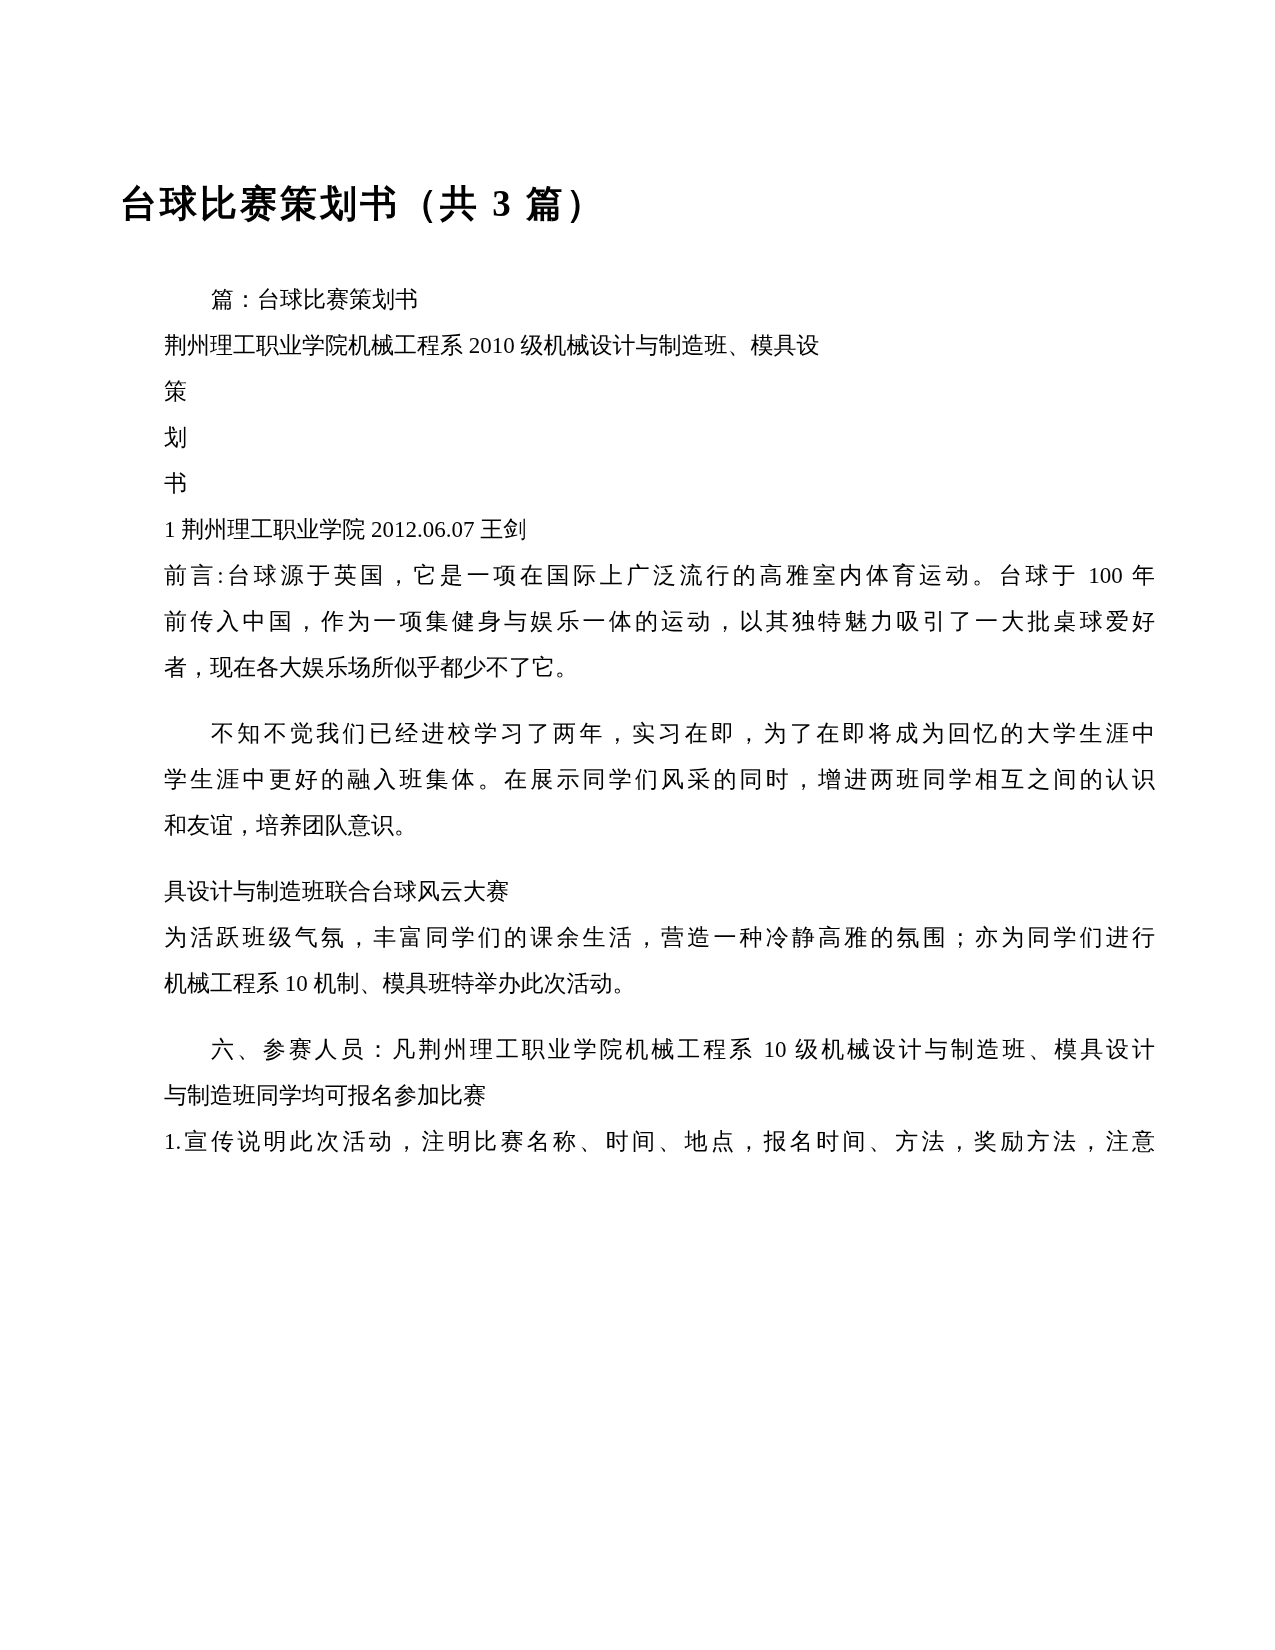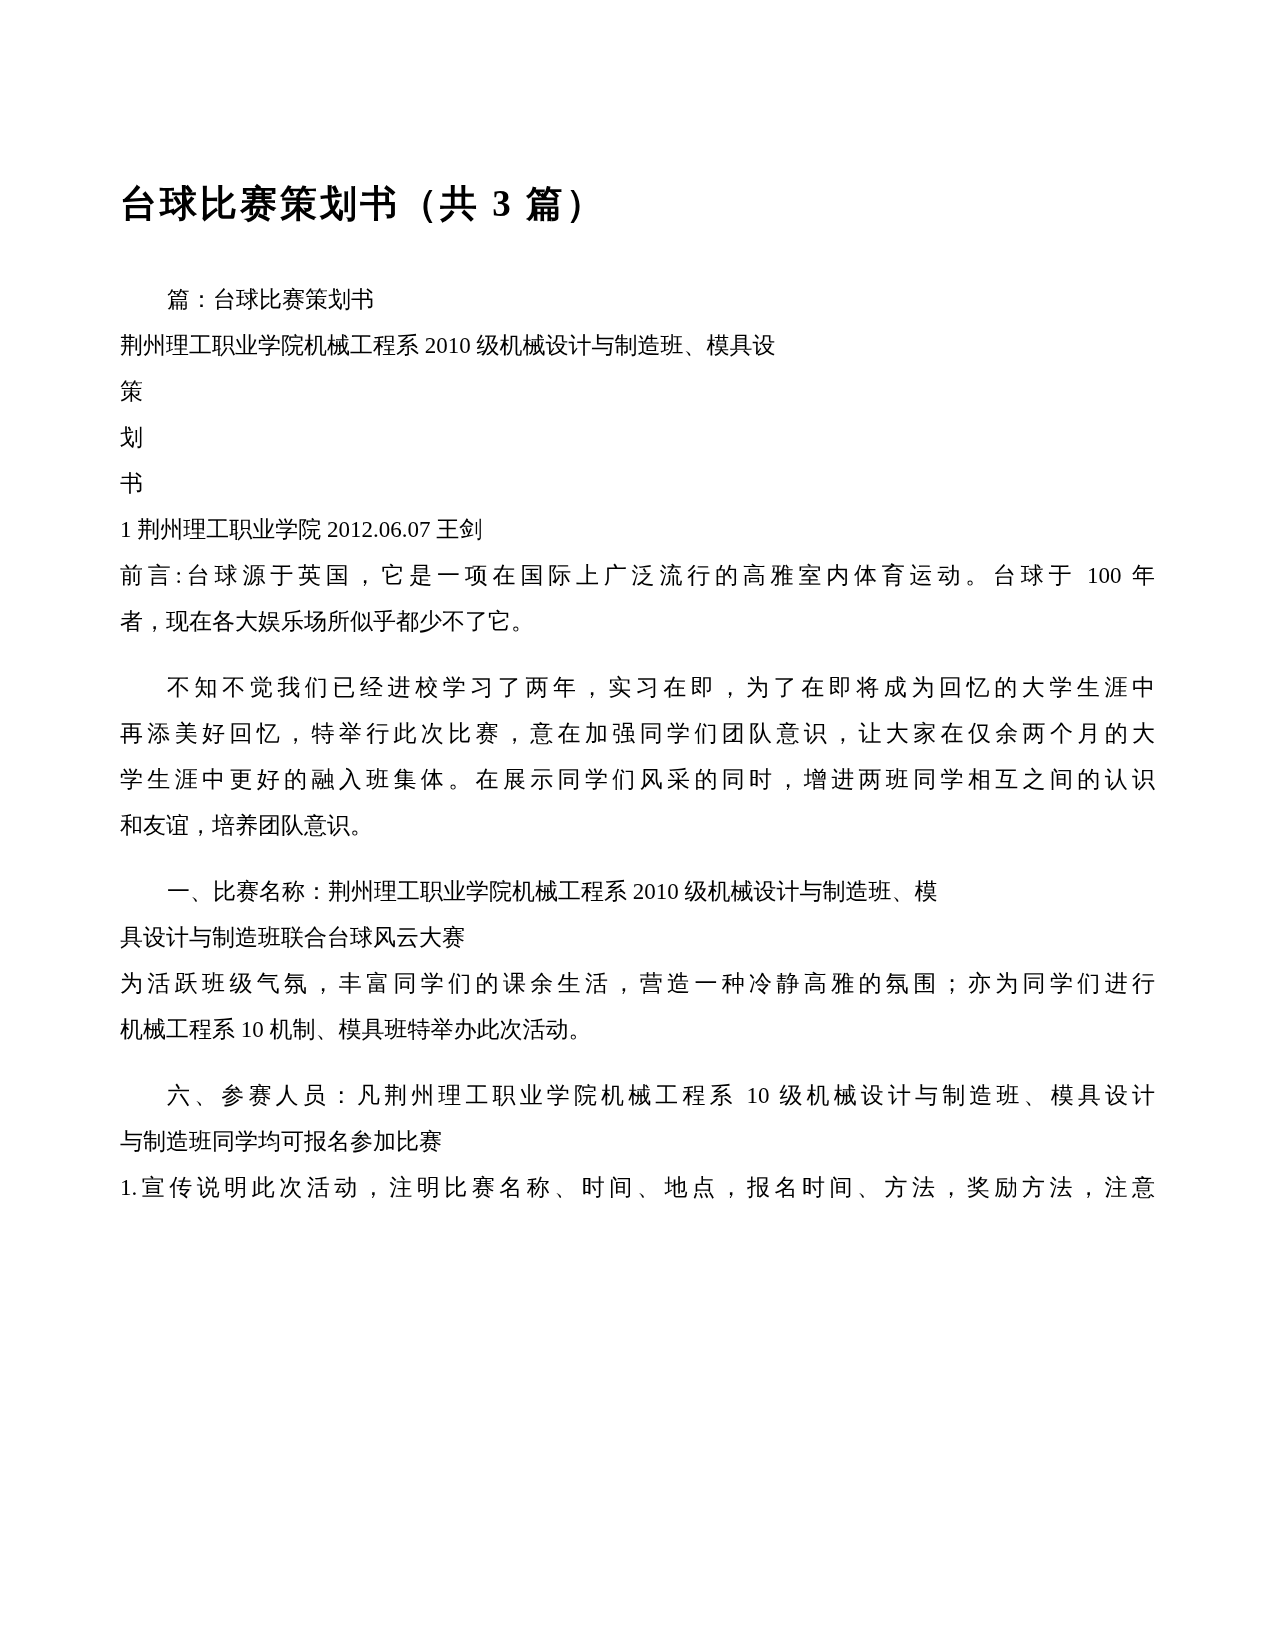--- a/index.html
+++ b/index.html
@@ -36,20 +36,21 @@
   .para:last-child {
     margin-bottom: 0;
   }
   .line {
     font-size: 23px;
     line-height: 46px;
     height: 46px;
     overflow: hidden;
     white-space: nowrap;
     text-align: left;
+    margin-left: 44px;
   }
   .line.indent {
     text-indent: 47px;
   }
   .line.j {
     white-space: normal;
     text-align: justify;
     text-align-last: justify;
     text-justify: inter-character;
   }
@@ -63,32 +64,31 @@
     <h1 class="doc-title">台球比赛策划书（共 3 篇）</h1>
 
     <div class="para">
       <div class="line indent">篇：台球比赛策划书</div>
       <div class="line">荆州理工职业学院机械工程系 2010 级机械设计与制造班、模具设</div>
       <div class="line">策</div>
       <div class="line">划</div>
       <div class="line">书</div>
       <div class="line">1 荆州理工职业学院 2012.06.07 王剑</div>
       <div class="line j">前言:台球源于英国，它是一项在国际上广泛流行的高雅室内体育运动。台球于 100 年</div>
+      <div class="line j">前传入中国，作为一项集健身与娱乐一体的运动，以其独特魅力吸引了一大批桌球爱好</div>
       <div class="line">者，现在各大娱乐场所似乎都少不了它。</div>
     </div>
 
     <div class="para">
       <div class="line indent j">不知不觉我们已经进校学习了两年，实习在即，为了在即将成为回忆的大学生涯中</div>
-      <div class="line j">再添美好回忆，特举行此次比赛，意在加强同学们团队意识，让大家在仅余两个月的大</div>
       <div class="line j">学生涯中更好的融入班集体。在展示同学们风采的同时，增进两班同学相互之间的认识</div>
       <div class="line">和友谊，培养团队意识。</div>
     </div>
 
     <div class="para">
-      <div class="line indent">一、比赛名称：荆州理工职业学院机械工程系 2010 级机械设计与制造班、模</div>
       <div class="line">具设计与制造班联合台球风云大赛</div>
       <div class="line j">为活跃班级气氛，丰富同学们的课余生活，营造一种冷静高雅的氛围；亦为同学们进行</div>
       <div class="line">机械工程系 10 机制、模具班特举办此次活动。</div>
     </div>
 
     <div class="para">
       <div class="line indent j">六、参赛人员：凡荆州理工职业学院机械工程系 10 级机械设计与制造班、模具设计</div>
       <div class="line">与制造班同学均可报名参加比赛</div>
       <div class="line j">1.宣传说明此次活动，注明比赛名称、时间、地点，报名时间、方法，奖励方法，注意</div>
     </div>

